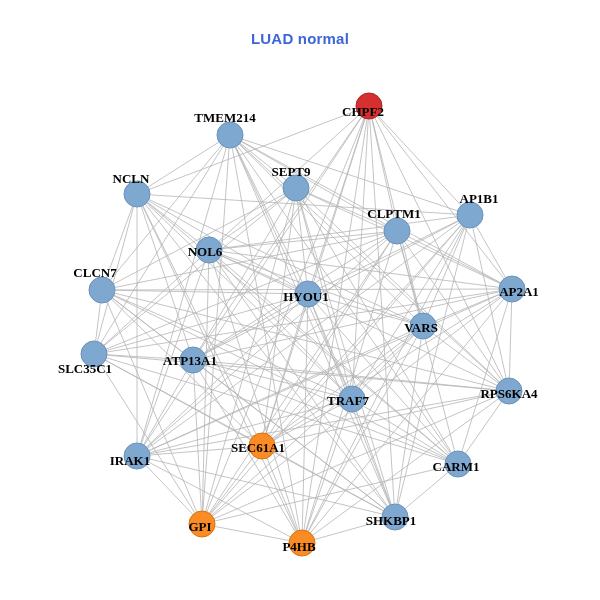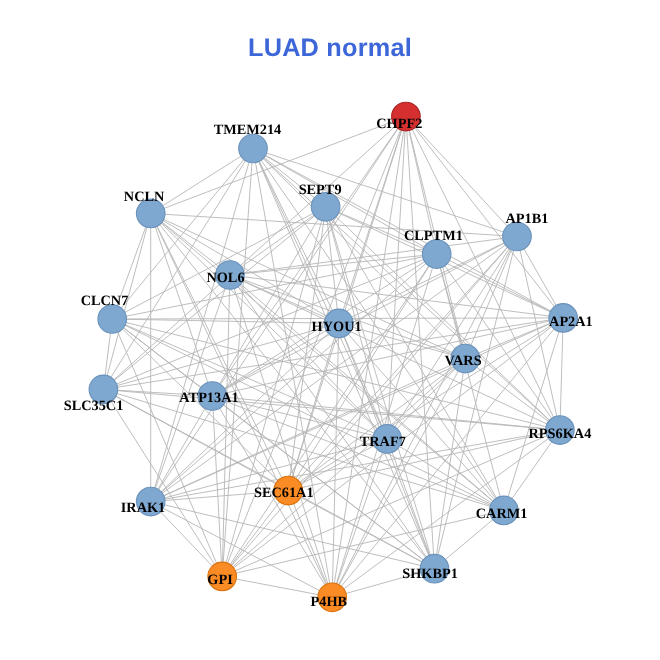--- a/index.html
+++ b/index.html
@@ -16,21 +16,21 @@
     width: 600px;
     height: 600px;
     background: #ffffff;
   }
   .chart-title {
     position: absolute;
     top: 30px;
     left: 0;
     width: 100%;
     text-align: center;
-    font-size: 23px;
+    font-size: 15px;
     font-weight: bold;
     letter-spacing: 0.2px;
   }
   svg.network {
     position: absolute;
     top: 0;
     left: 0;
   }
   .node-label {
     font-family: "Liberation Serif", serif;

